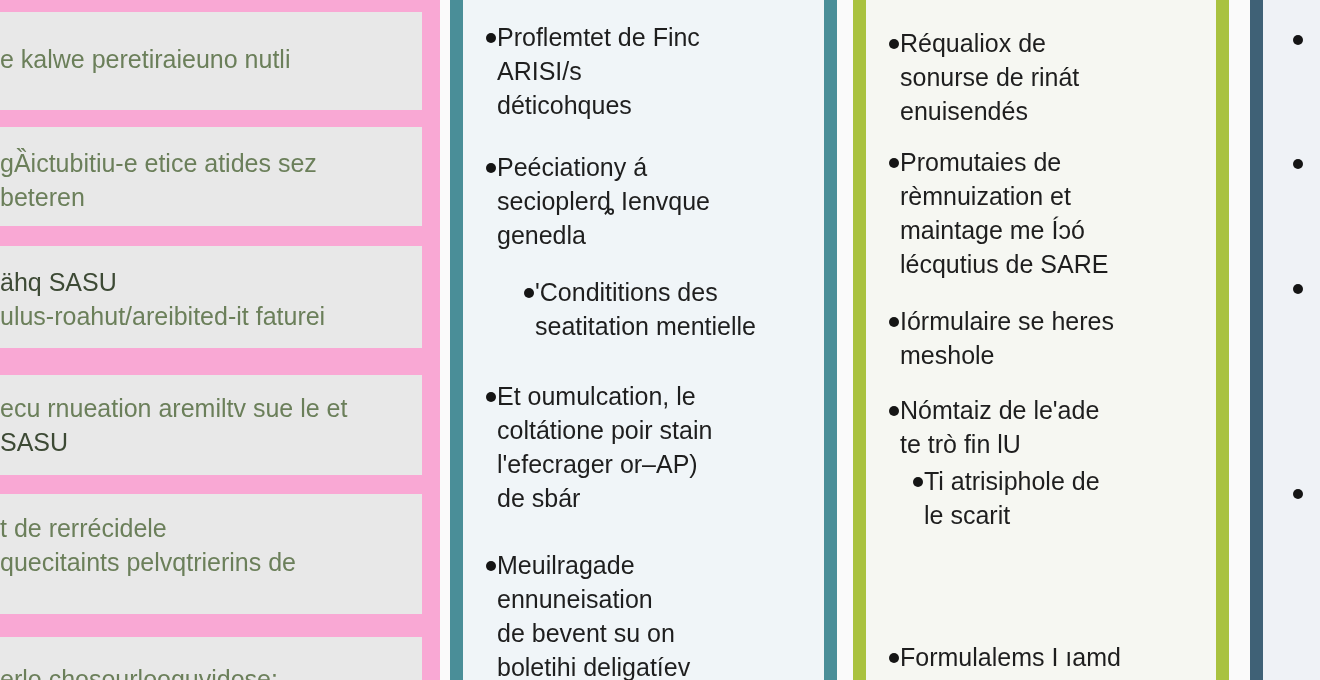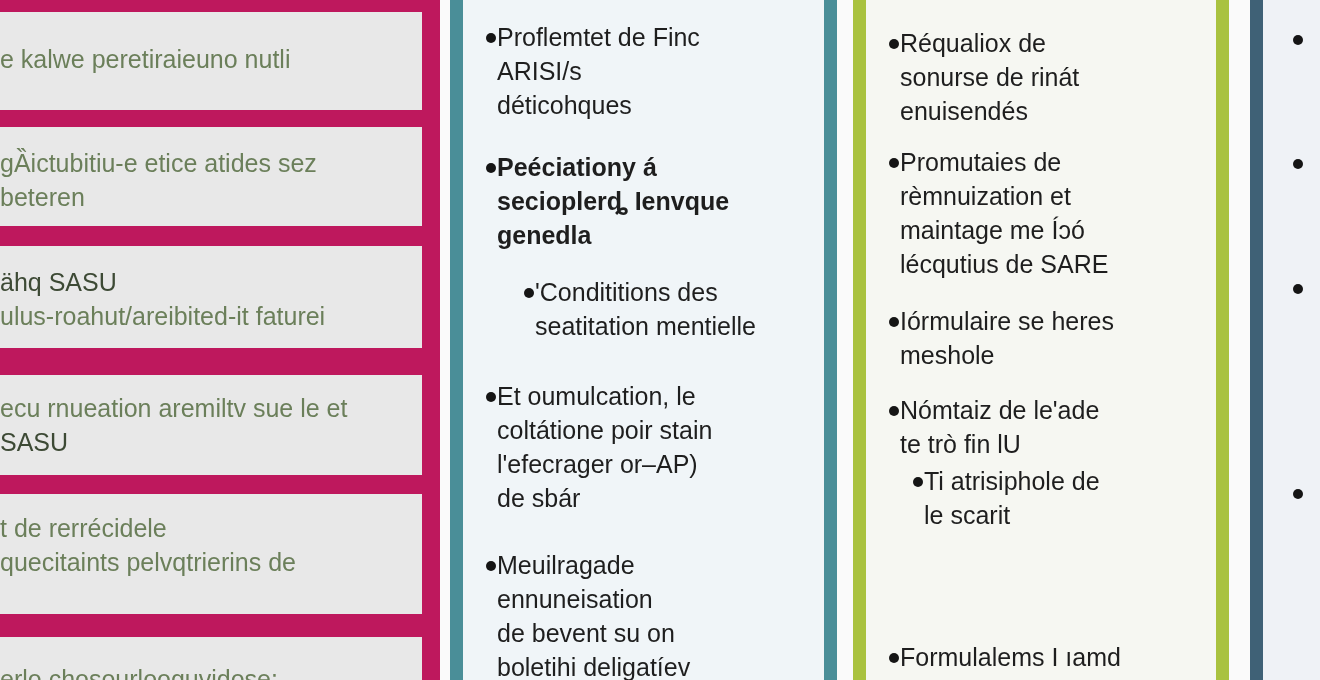--- a/index.html
+++ b/index.html
@@ -4,21 +4,21 @@
   <style>
     * { box-sizing: border-box; margin: 0; padding: 0; }
     html, body {
       width: 1320px; height: 680px; overflow: hidden;
       background: #fafafa;
       font-family: "Liberation Sans", "DejaVu Sans", sans-serif;
     }
     .page { position: relative; width: 1320px; height: 680px; }
 
     
-    .left-col { position: absolute; left: 0; top: 0; width: 440px; height: 680px; background: #be185d; }
+    .left-col { position: absolute; left: 0; top: 0; width: 440px; height: 680px; background: #f9a8d4; }
     .card {
       position: absolute; left: -20px; width: 442px;
       background: #e8e8e8;
       padding: 0 0 0 20px;
       color: #6b7f5a;
       font-size: 25px; line-height: 34px;
       white-space: nowrap; overflow: hidden;
     }
     .card .line { display: block; }
     .card .line.dark { color: #3d4a35; }
@@ -76,21 +76,21 @@
     </div>
   </div>
 
   <div class="bcol teal">
     <div class="bullet" style="top:30px;">
       <span class="dot"></span>
       <span class="line">Proflemtet de Finc</span>
       <span class="line">ARISI/s</span>
       <span class="line">déticohques</span>
     </div>
-    <div class="bullet" style="top:160px;font-weight:bold;">
+    <div class="bullet" style="top:160px;">
       <span class="dot"></span>
       <span class="line">Peéciationy á</span>
       <span class="line">secioplerȡ Ienvque</span>
       <span class="line">genedla</span>
     </div>
     <div class="bullet" style="top:285px;margin-left:38px;">
       <span class="dot"></span>
       <span class="line">'Condititions des</span>
       <span class="line">seatitation mentielle</span>
     </div>

